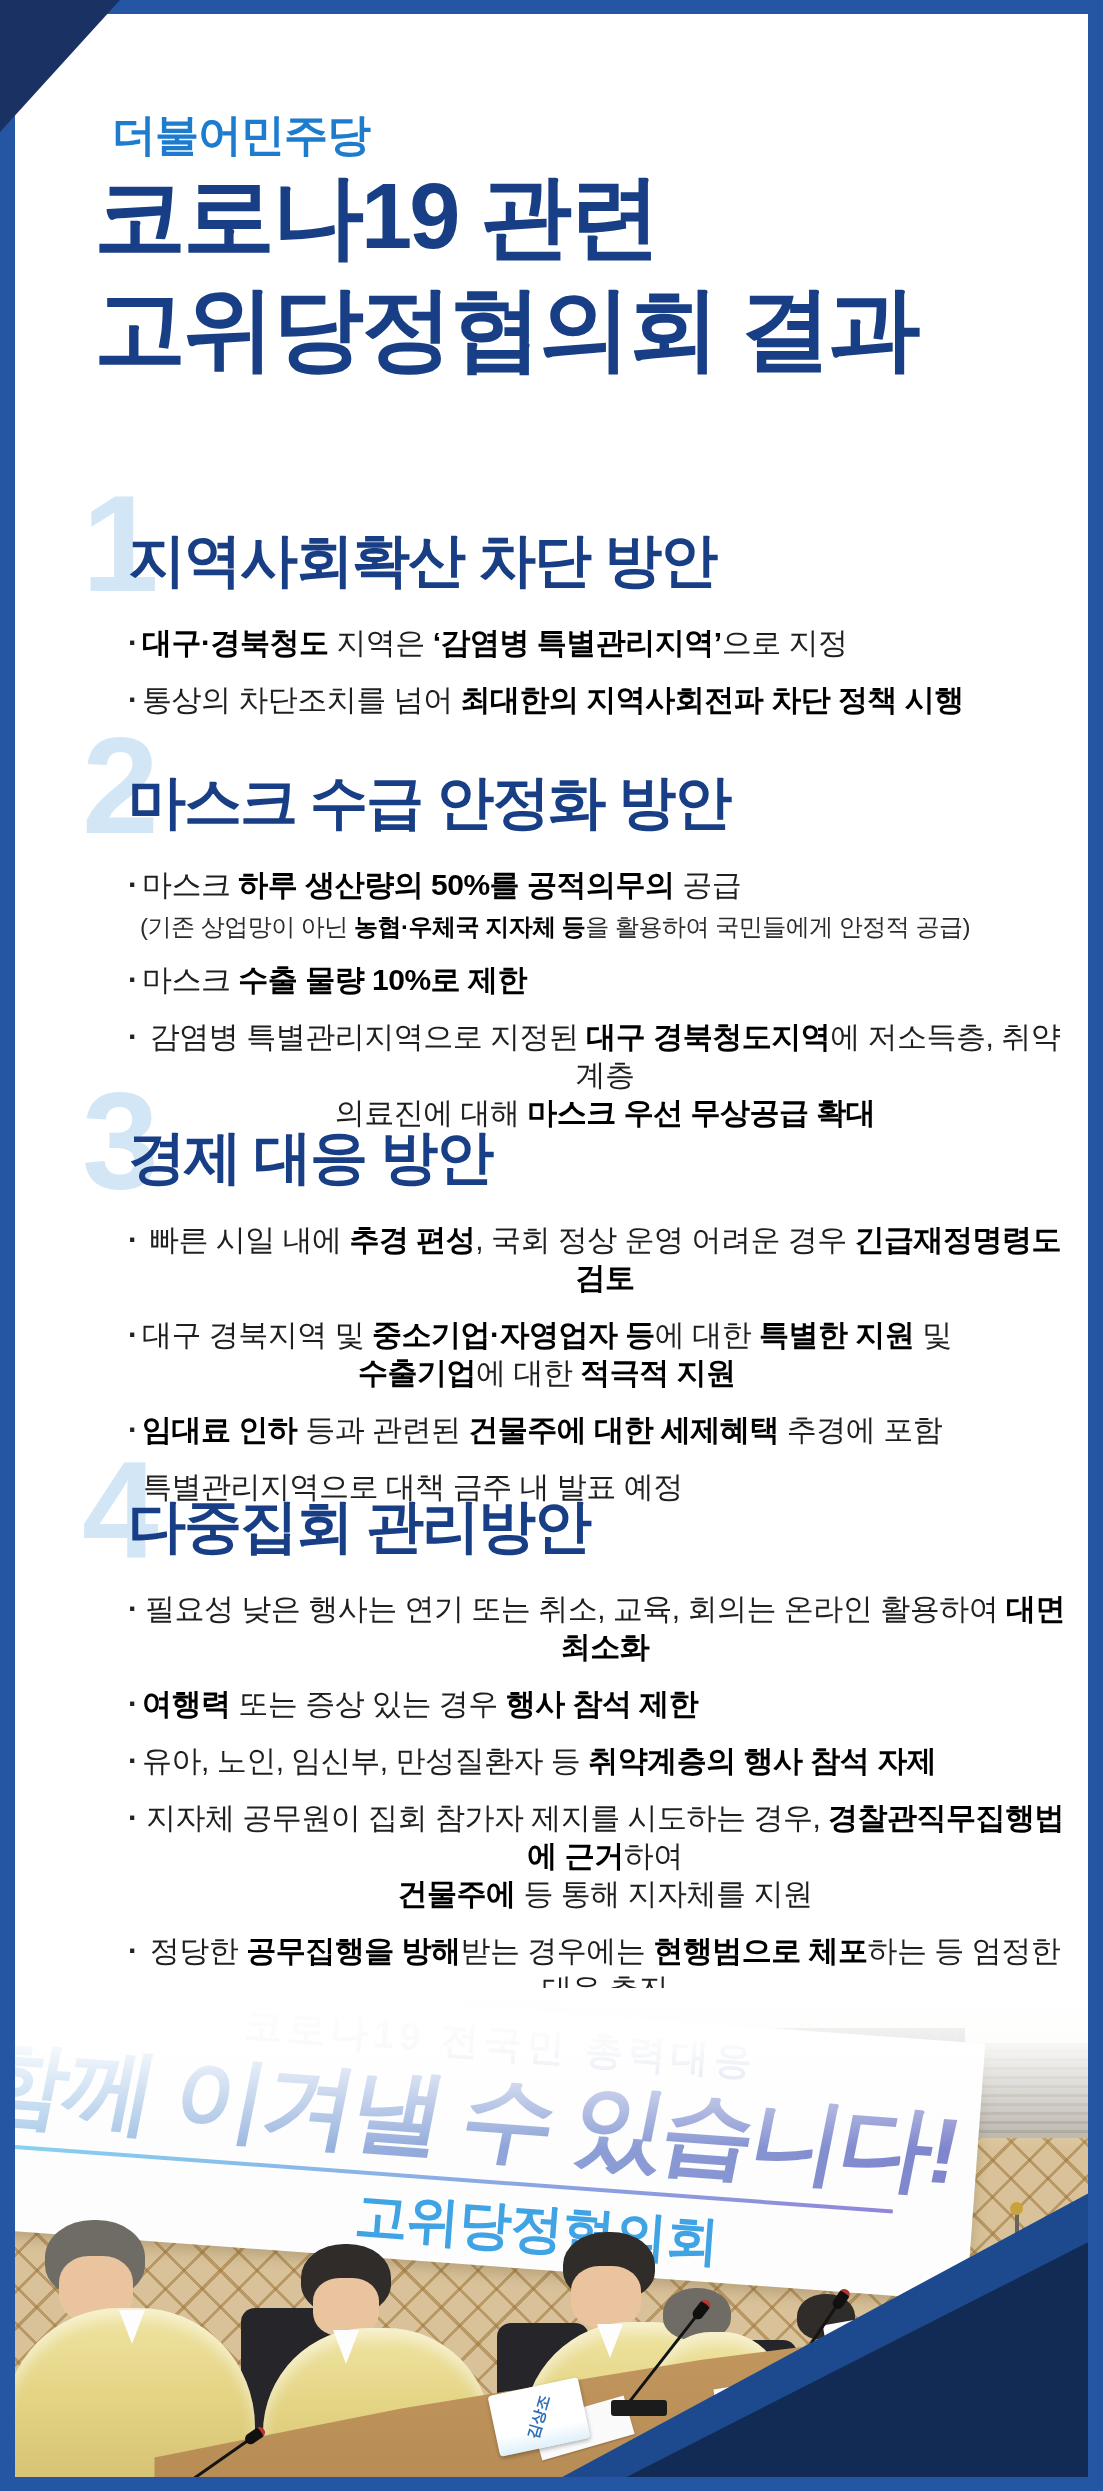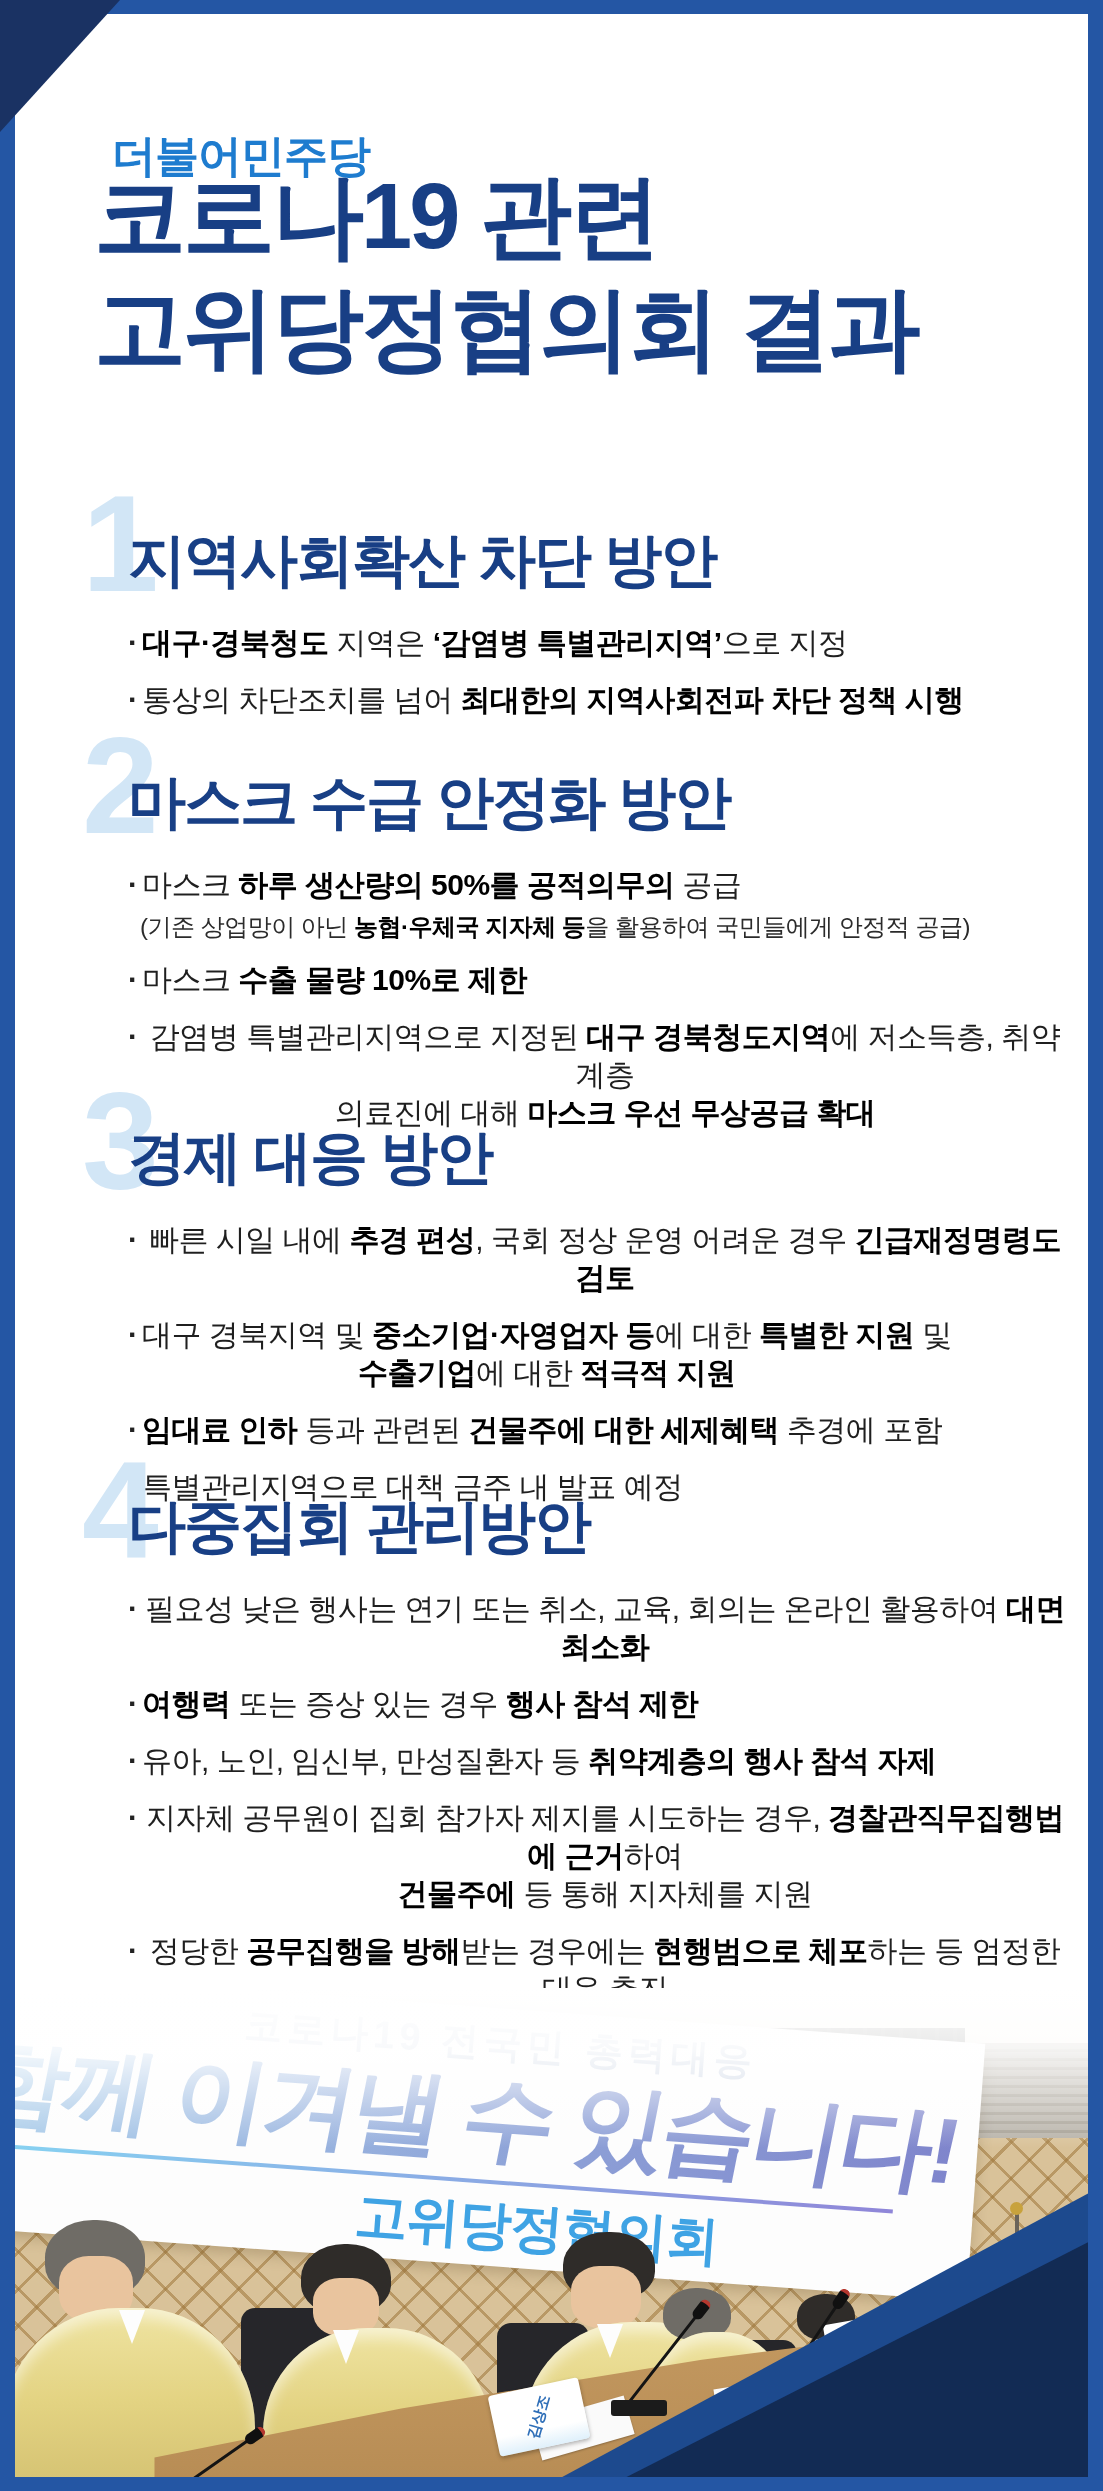--- a/index.html
+++ b/index.html
@@ -10,21 +10,21 @@
   
   .frame{position:absolute;background:#2456a4;z-index:40;}
   .frame.top{left:0;top:0;width:1103px;height:14px;}
   .frame.bottom{left:0;top:2477px;width:1103px;height:14px;}
   .frame.left{left:0;top:0;width:15px;height:2491px;}
   .frame.right{left:1088px;top:0;width:15px;height:2491px;}
   .corner-tl{position:absolute;left:0;top:0;width:120px;height:132px;background:#1a3263;
              clip-path:polygon(0 0,100% 0,0 100%);z-index:50;}
 
   
-  .party{position:absolute;left:112px;top:106px;font-size:44px;font-weight:800;color:#1e7ccf;letter-spacing:-1px;margin-top:21px;}
+  .party{position:absolute;left:112px;top:106px;font-size:44px;font-weight:800;color:#1e7ccf;letter-spacing:-1px;}
   .title{position:absolute;left:94px;top:160px;font-size:92px;line-height:112px;font-weight:800;
          color:#183f85;letter-spacing:-3px;}
 
   
   .section{position:absolute;left:128px;width:940px;z-index:2;}
   .big-num{position:absolute;left:-46px;top:-48px;font-size:138px;line-height:1;font-weight:800;
            color:#d2e6f6;z-index:0;}
   .sec-title{position:relative;font-size:58px;font-weight:800;color:#183f85;letter-spacing:-2px;z-index:1;}
   ul.bullets{list-style:none;margin:24px 0 0 0;padding:0;position:relative;z-index:1;}
   ul.bullets li{display:flex;align-items:flex-start;margin:0 0 19px 0;}

